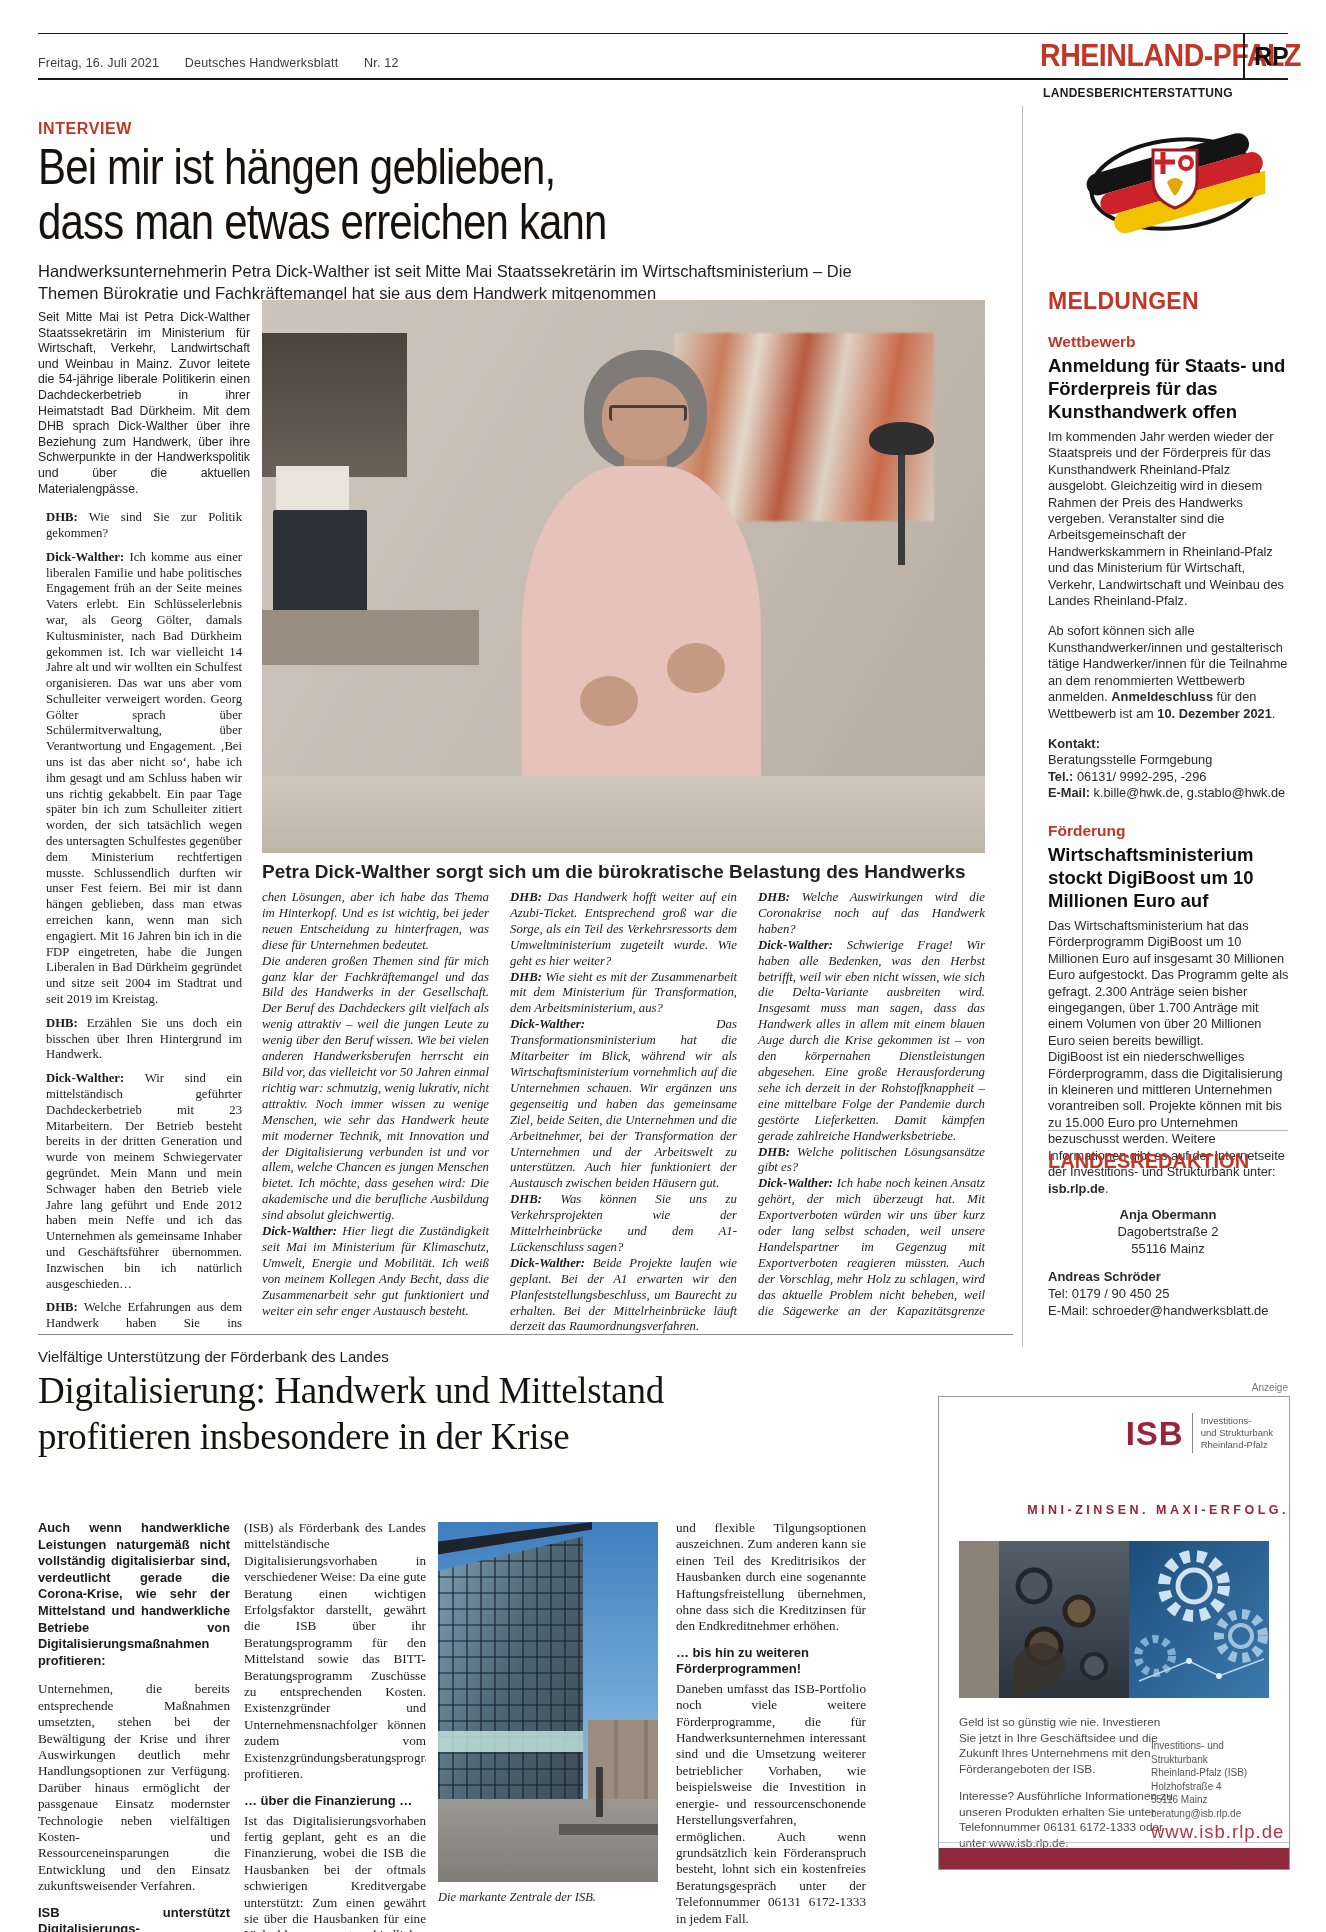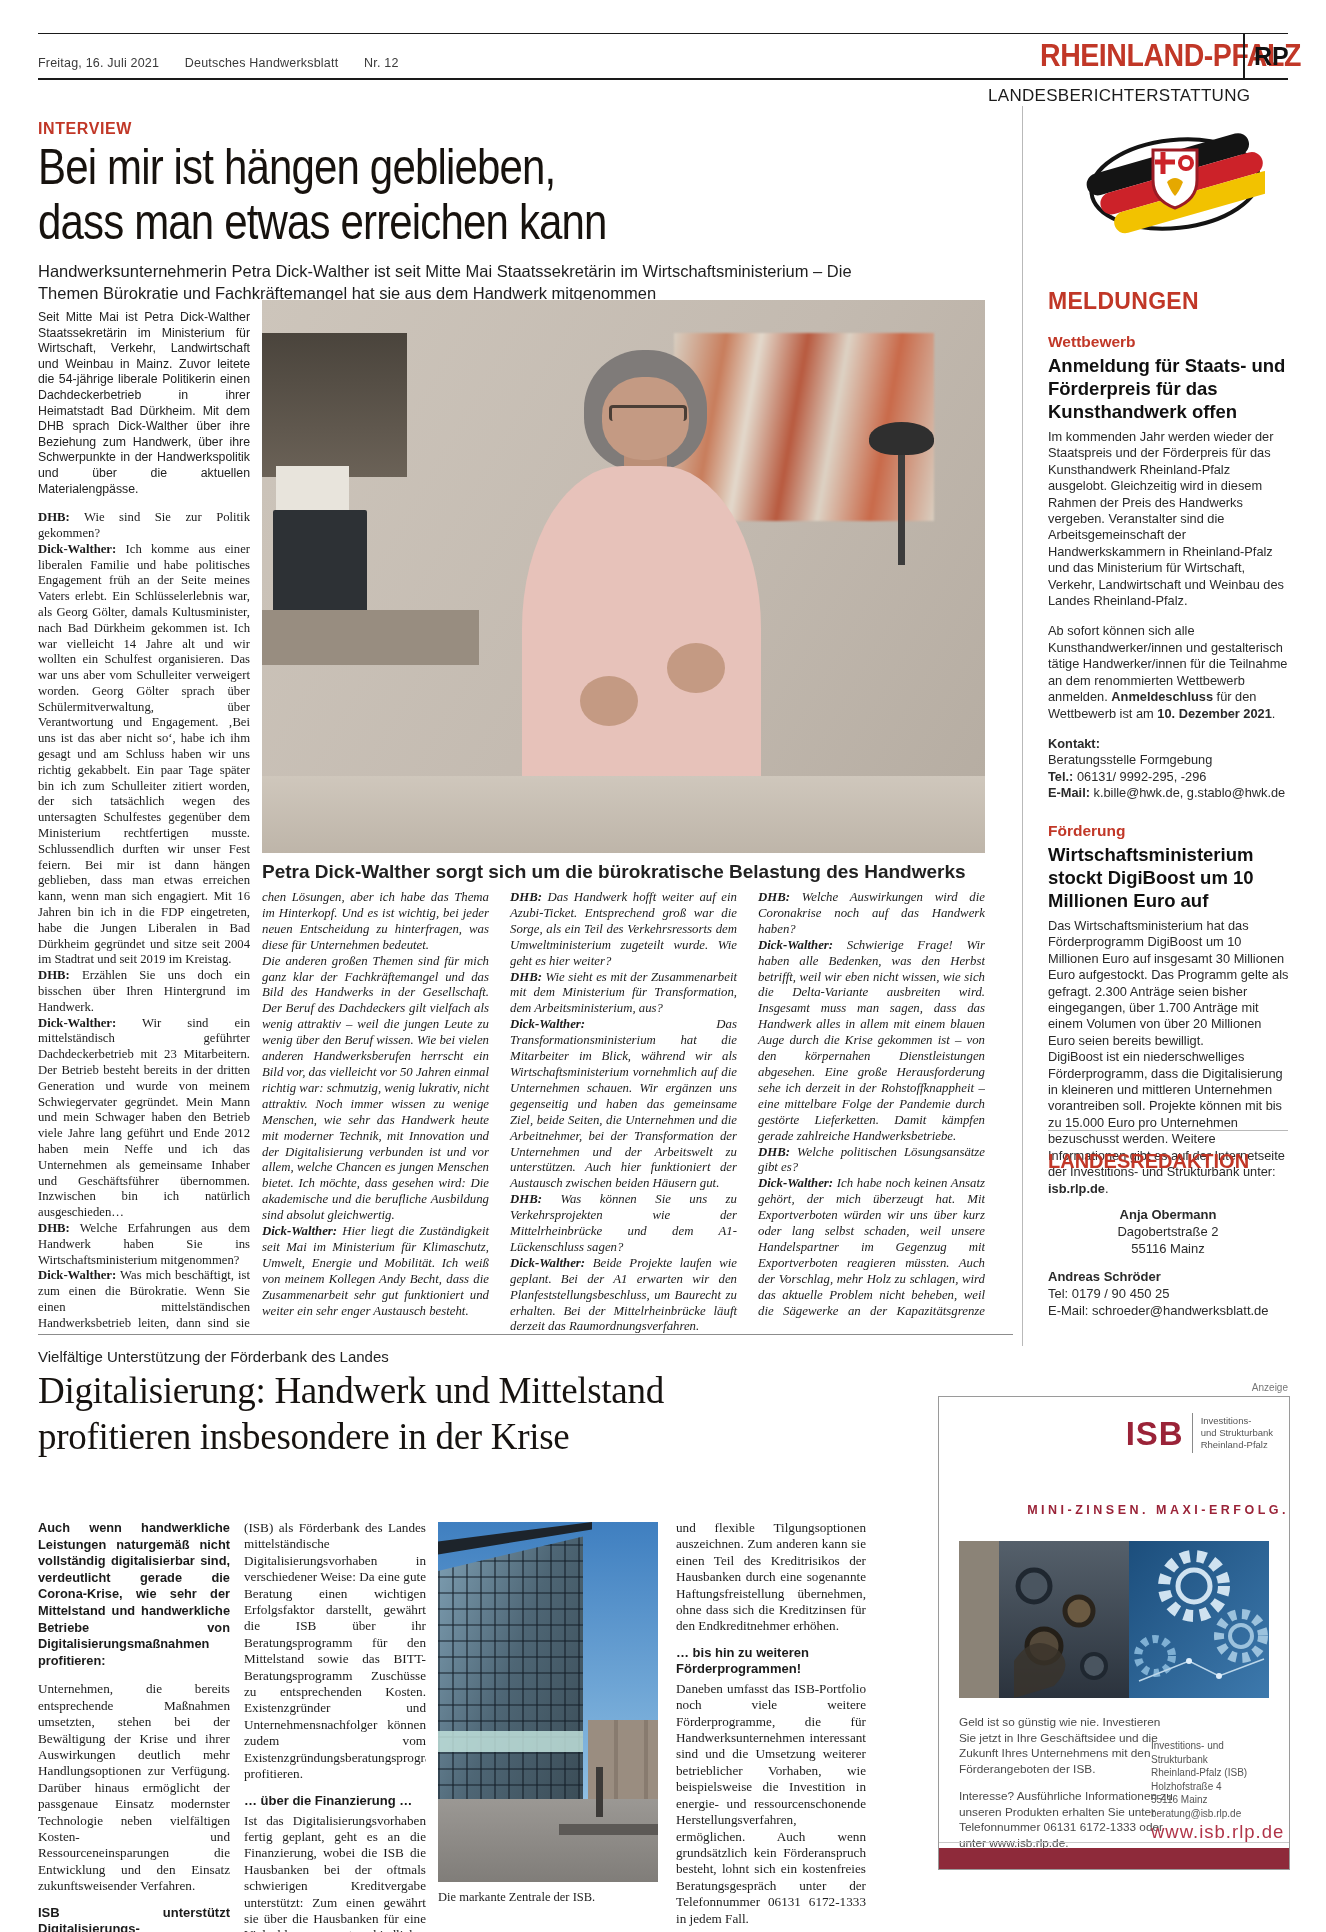--- a/index.html
+++ b/index.html
@@ -9,33 +9,33 @@
   .serif{font-family:"Liberation Serif",serif;}
   .rule{background:#1a1a1a;}
   .grule{background:#b9b9b9;}
 
   
   #meta{top:56px;left:38px;font-size:12.5px;color:#3a3a3a;letter-spacing:.2px;}
   #meta span{margin-right:22px;}
   #region{top:38px;left:1040px;width:200px;color:#c13727;font-size:31px;font-weight:bold;
           transform:scaleX(.92);transform-origin:left bottom;white-space:nowrap;letter-spacing:-.5px;}
   #rp{top:42px;left:1254px;font-size:25px;font-weight:bold;color:#111;}
-  #section-lbl{top:86px;left:988px;width:300px;text-align:left;font-weight:normal;font-size:17px;letter-spacing:.3px;}
+  #section-lbl{top:86px;left:988px;width:300px;text-align:center;font-weight:bold;font-size:12px;letter-spacing:.3px;}
 
   
   #kicker{top:120px;left:38px;color:#c13727;font-weight:bold;font-size:16px;letter-spacing:.6px;}
   #headline{top:140px;left:38px;width:1030px;font-size:50px;line-height:55px;color:#17120e;
             transform:scaleX(.84);transform-origin:left top;letter-spacing:-1px;}
   #standfirst{top:260px;left:38px;width:850px;font-size:16.5px;line-height:22px;color:#1d1d1d;}
 
   
   #col1{top:310px;left:38px;width:212px;height:1025px;overflow:hidden;}
   #lede{font-size:12.3px;line-height:15.6px;text-align:justify;color:#222;margin-bottom:13px;}
   .qa{font-family:"Liberation Serif",serif;font-size:12.7px;line-height:15.8px;text-align:justify;}
-  .qa p.para{margin:0;}
+  .qa p.para{margin:8px;}
   #photo{top:300px;left:262px;width:723px;height:553px;overflow:hidden;background:#c8bfb5;}
   #photo-caption{top:861px;left:262px;width:723px;font-size:19px;font-weight:bold;color:#222;}
   #cols3{top:890px;left:262px;width:723px;height:448px;overflow:hidden;
          column-count:3;column-gap:21px;font-size:12.8px;line-height:15.9px;}
   #cols3 p.para{margin:0;font-style:italic;}
 
   
   #sbar-rule{top:106px;left:1022px;width:1px;height:1240px;}
   #rlp-logo{top:112px;left:1085px;}
   #meldungen{top:288px;left:1048px;color:#c13727;font-weight:bold;font-size:23px;letter-spacing:.3px;}
@@ -61,21 +61,21 @@
   .bcol p.para{margin:0 0 2px 0;}
   .bcol p.intro{font-family:"Liberation Sans",sans-serif;font-weight:bold;font-size:12.8px;
                 line-height:16.6px;margin:0 0 12px 0;}
   .subhead{font-family:"Liberation Sans",sans-serif;font-weight:bold;font-size:13px;
            line-height:16px;margin:10px 0 4px 0 !important;white-space:pre-line;}
   #bcolA{left:38px;width:192px;}
   #bcolB{left:244px;width:182px;}
   #bcolC{left:676px;width:190px;}
   #bphoto{top:1522px;left:438px;width:220px;height:360px;overflow:hidden;background:#6d8aa0;}
   #bphoto-caption{top:1890px;left:438px;width:230px;font-family:"Liberation Serif",serif;
-                  font-size:12.5px;color:#222;}
+                  font-style:italic;font-size:12.5px;color:#222;}
 
   
   #anzeige{top:1382px;left:1188px;width:100px;text-align:right;font-size:10px;color:#777;}
   #ad{top:1396px;left:938px;width:350px;height:472px;border:1px solid #9a9a9a;background:#fff;}
   #ad .inner{position:absolute;inset:0;}
   #isb-logo{position:absolute;top:16px;right:16px;display:flex;align-items:center;gap:8px;}
   #isb-logo .big{font-size:33px;font-weight:bold;color:#9a2338;letter-spacing:1px;line-height:33px;}
   #isb-logo .bar{width:1px;height:40px;background:#8a8a8a;}
   #isb-logo .sub{font-size:9.5px;line-height:12px;color:#555;}
   #slogan{position:absolute;top:106px;left:0;width:100%;text-align:right;color:#9a2338;

